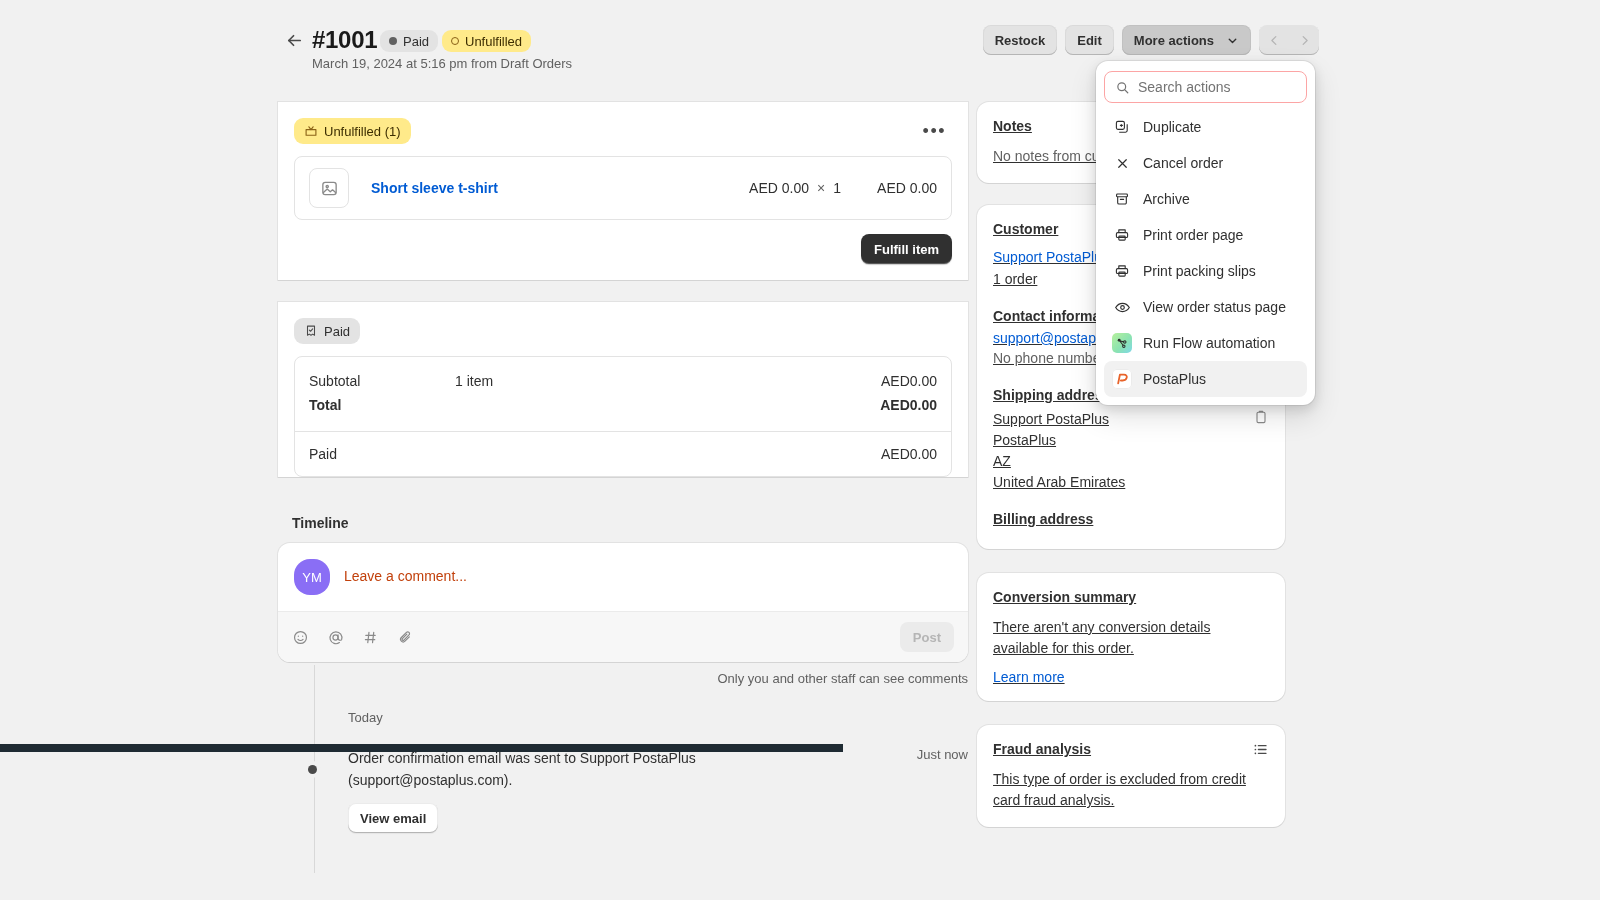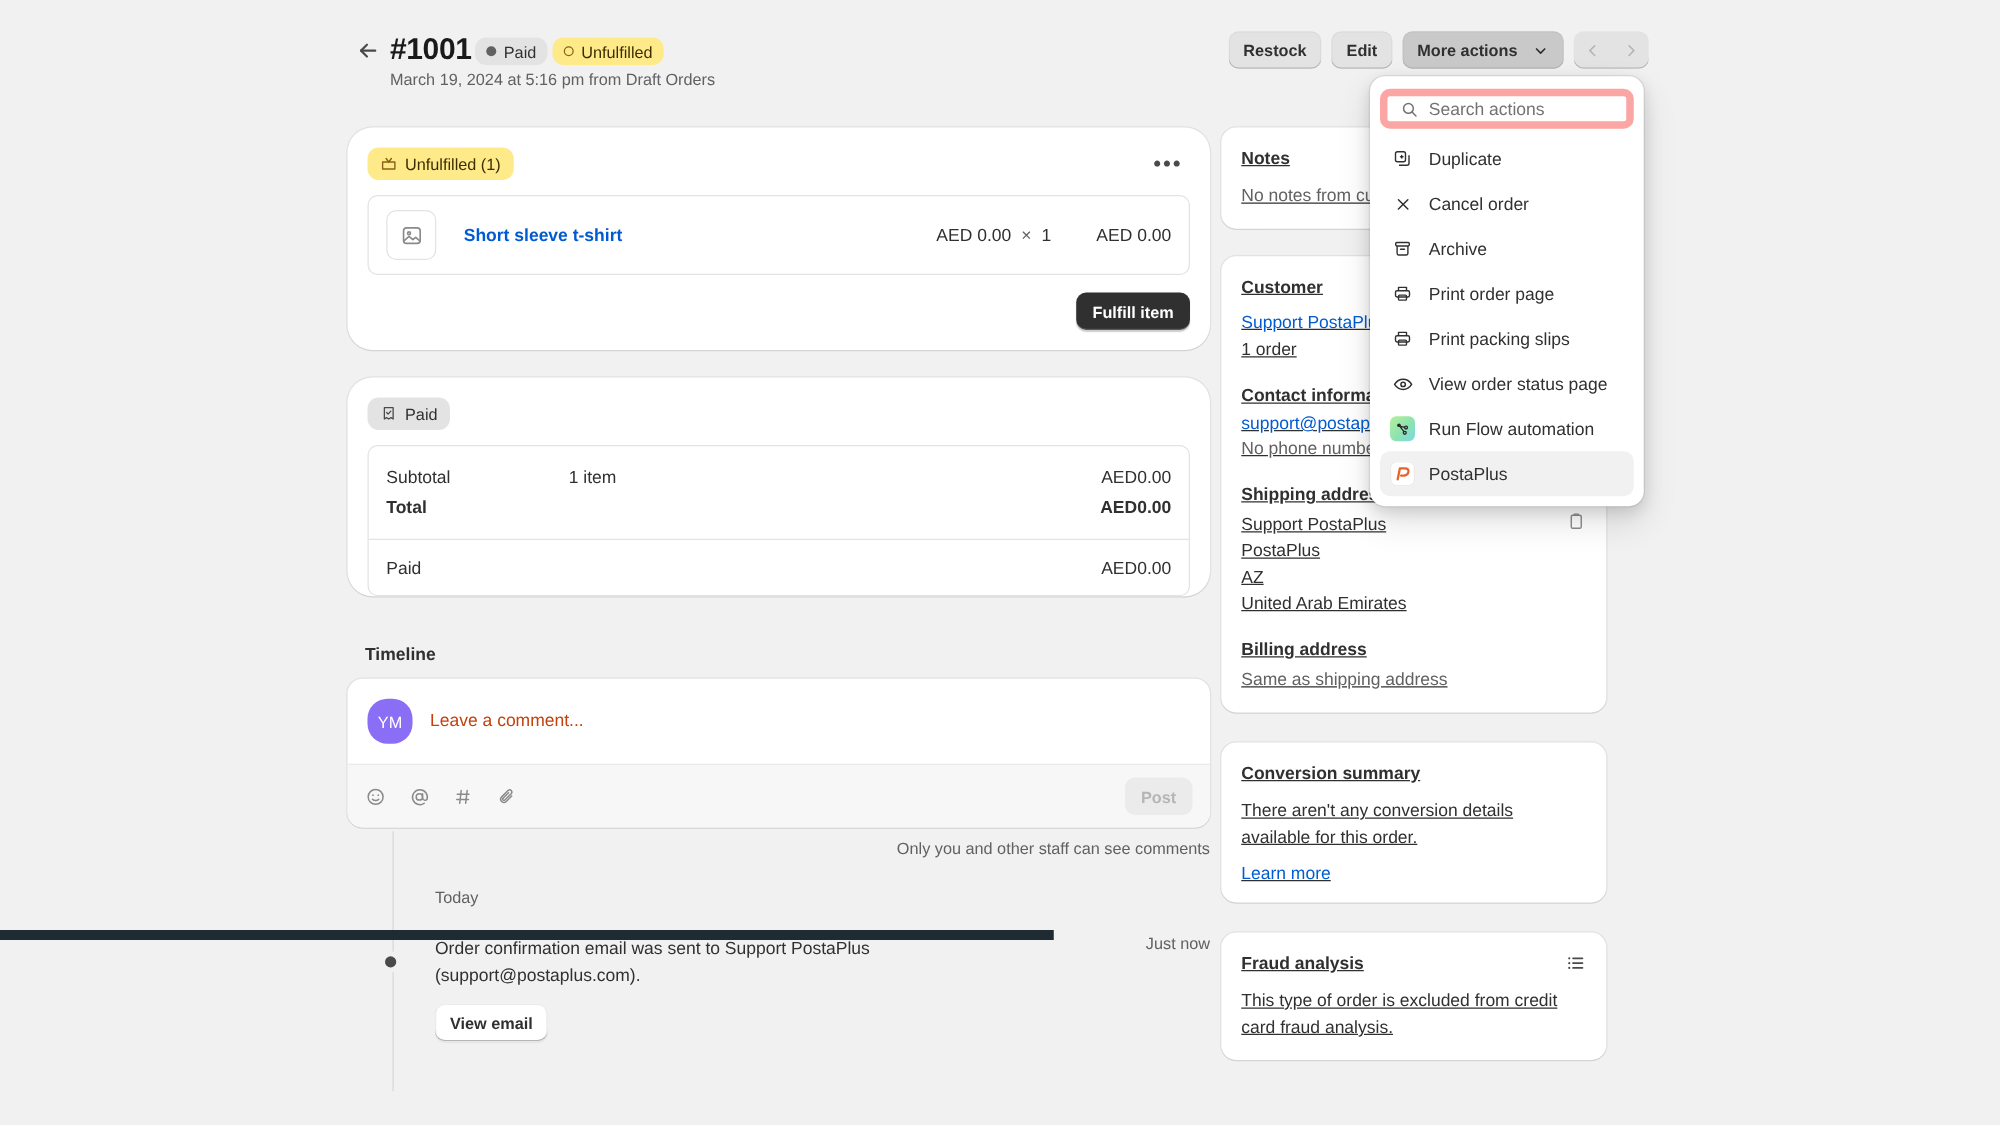--- a/index.html
+++ b/index.html
@@ -57,21 +57,21 @@
   .pager span {
     width: 30px; height: 30px; display: flex; align-items: center; justify-content: center;
     color: #b5b5b5; font-size: 14px; cursor: default;
   }
 
   
   .main-col { position: absolute; left: 278px; top: 102px; width: 690px; }
   .side-col { position: absolute; left: 977px; top: 102px; width: 308px; text-decoration: underline; }
 
   .card {
-    background: #fff; border-radius: 20px;
+    background: #fff; border-radius: 0;
     box-shadow: 0 1px 0 0 rgba(26,26,26,0.07), 0 0 0 1px rgba(26,26,26,0.07);
     margin-bottom: 22px;
   }
 
   
   .fulfil-head { display: flex; align-items: center; justify-content: space-between; padding: 16px 16px 12px 16px; }
   .badge-unfulfilled { background: #ffea8a; color: #3d2e00; height: 26px; padding: 0 10px; border-radius: 9px; font-size: 13px; font-weight: 500; }
   .dots-btn { color: #4a4a4a; font-size: 18px; letter-spacing: 1.5px; cursor: pointer; padding: 0 6px; line-height: 1; user-select: none; }
 
   .line-item-box { margin: 0 16px; border: 1px solid #e3e3e3; border-radius: 8px; }
@@ -163,21 +163,21 @@
   
   .dropdown {
     position: absolute; left: 1096px; top: 61px; width: 219px;
     background: #fff; border-radius: 12px;
     box-shadow: 0 0 0 1px rgba(26,26,26,0.08), 0 4px 12px rgba(0,0,0,0.12), 0 12px 28px rgba(0,0,0,0.12);
     padding: 10px 8px 8px 8px;
     z-index: 50;
   }
   .dd-search {
     display: flex; align-items: center; gap: 8px;
-    height: 32px; border: 6px solid #fca5a5; border-radius: 8px; padding: 0 10px;
+    height: 32px; border: 1px solid #fca5a5; border-radius: 8px; padding: 0 10px;
     margin-bottom: 6px;
   }
   .dd-search input {
     border: none; outline: none; background: transparent;
     font-family: inherit; font-size: 14px; color: #303030; width: 100%;
   }
   .dd-search input::placeholder { color: #737373; }
   .dd-item {
     display: flex; align-items: center; gap: 11px;
     height: 36px; padding: 0 8px; border-radius: 8px;
@@ -395,21 +395,20 @@
         </div>
         <span class="copy-icon">
           <svg width="16" height="16" viewBox="0 0 20 20" fill="none" stroke="currentColor" stroke-width="1.4" stroke-linejoin="round">
               <rect x="5" y="4" width="10" height="13" rx="1.6"></rect>
               <path d="M8 4V2.9h4V4"></path>
             </svg>
         </span>
       </div>
 
       <div class="sec-label">Billing address</div>
-      <div class="muted">Same as shipping address</div>
     </div>
 
     <div class="scard" style="margin-top:24px;">
       <h3>Conversion summary</h3>
       <div class="body">There aren't any conversion details available for this order.</div>
       <div class="link" style="margin-top:10px;">Learn more</div>
     </div>
 
     <div class="scard" style="margin-top:24px;">
       <div class="scard-head-row">

